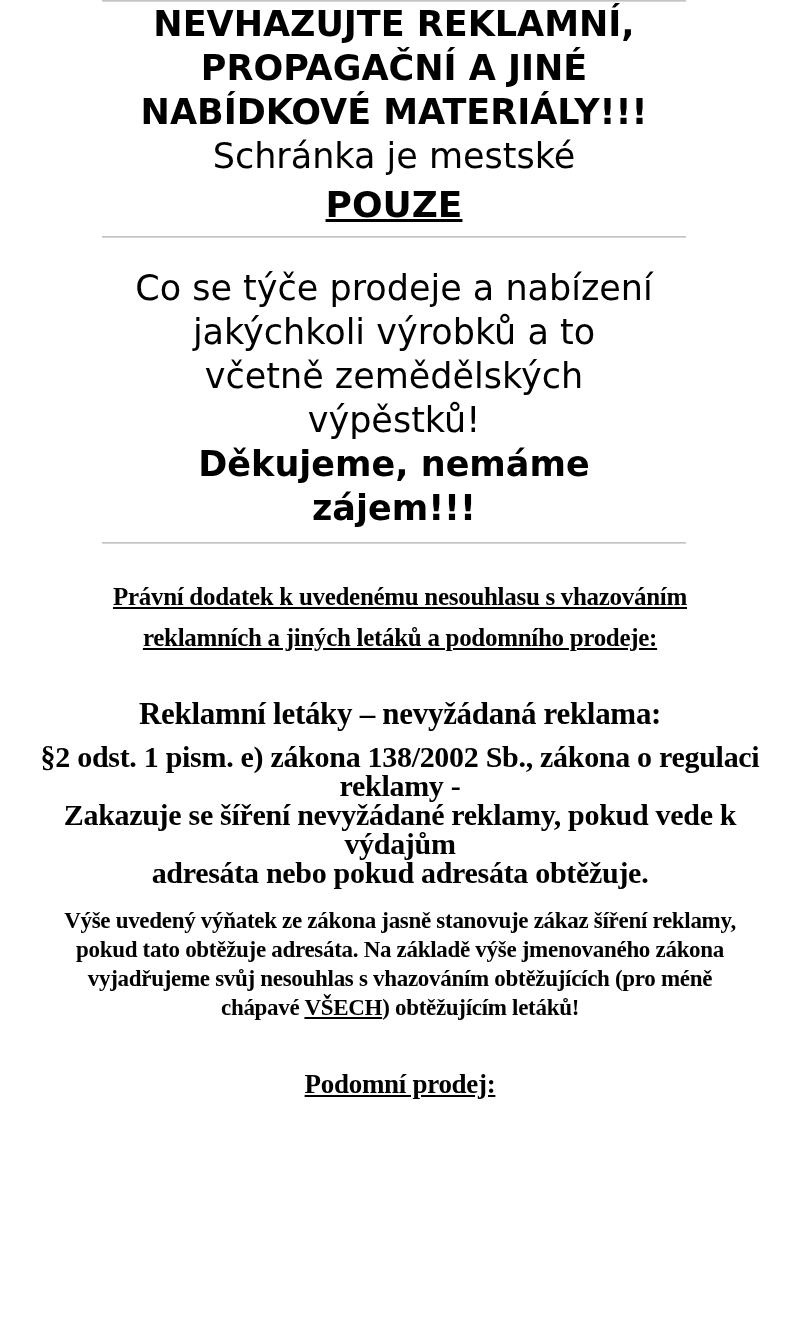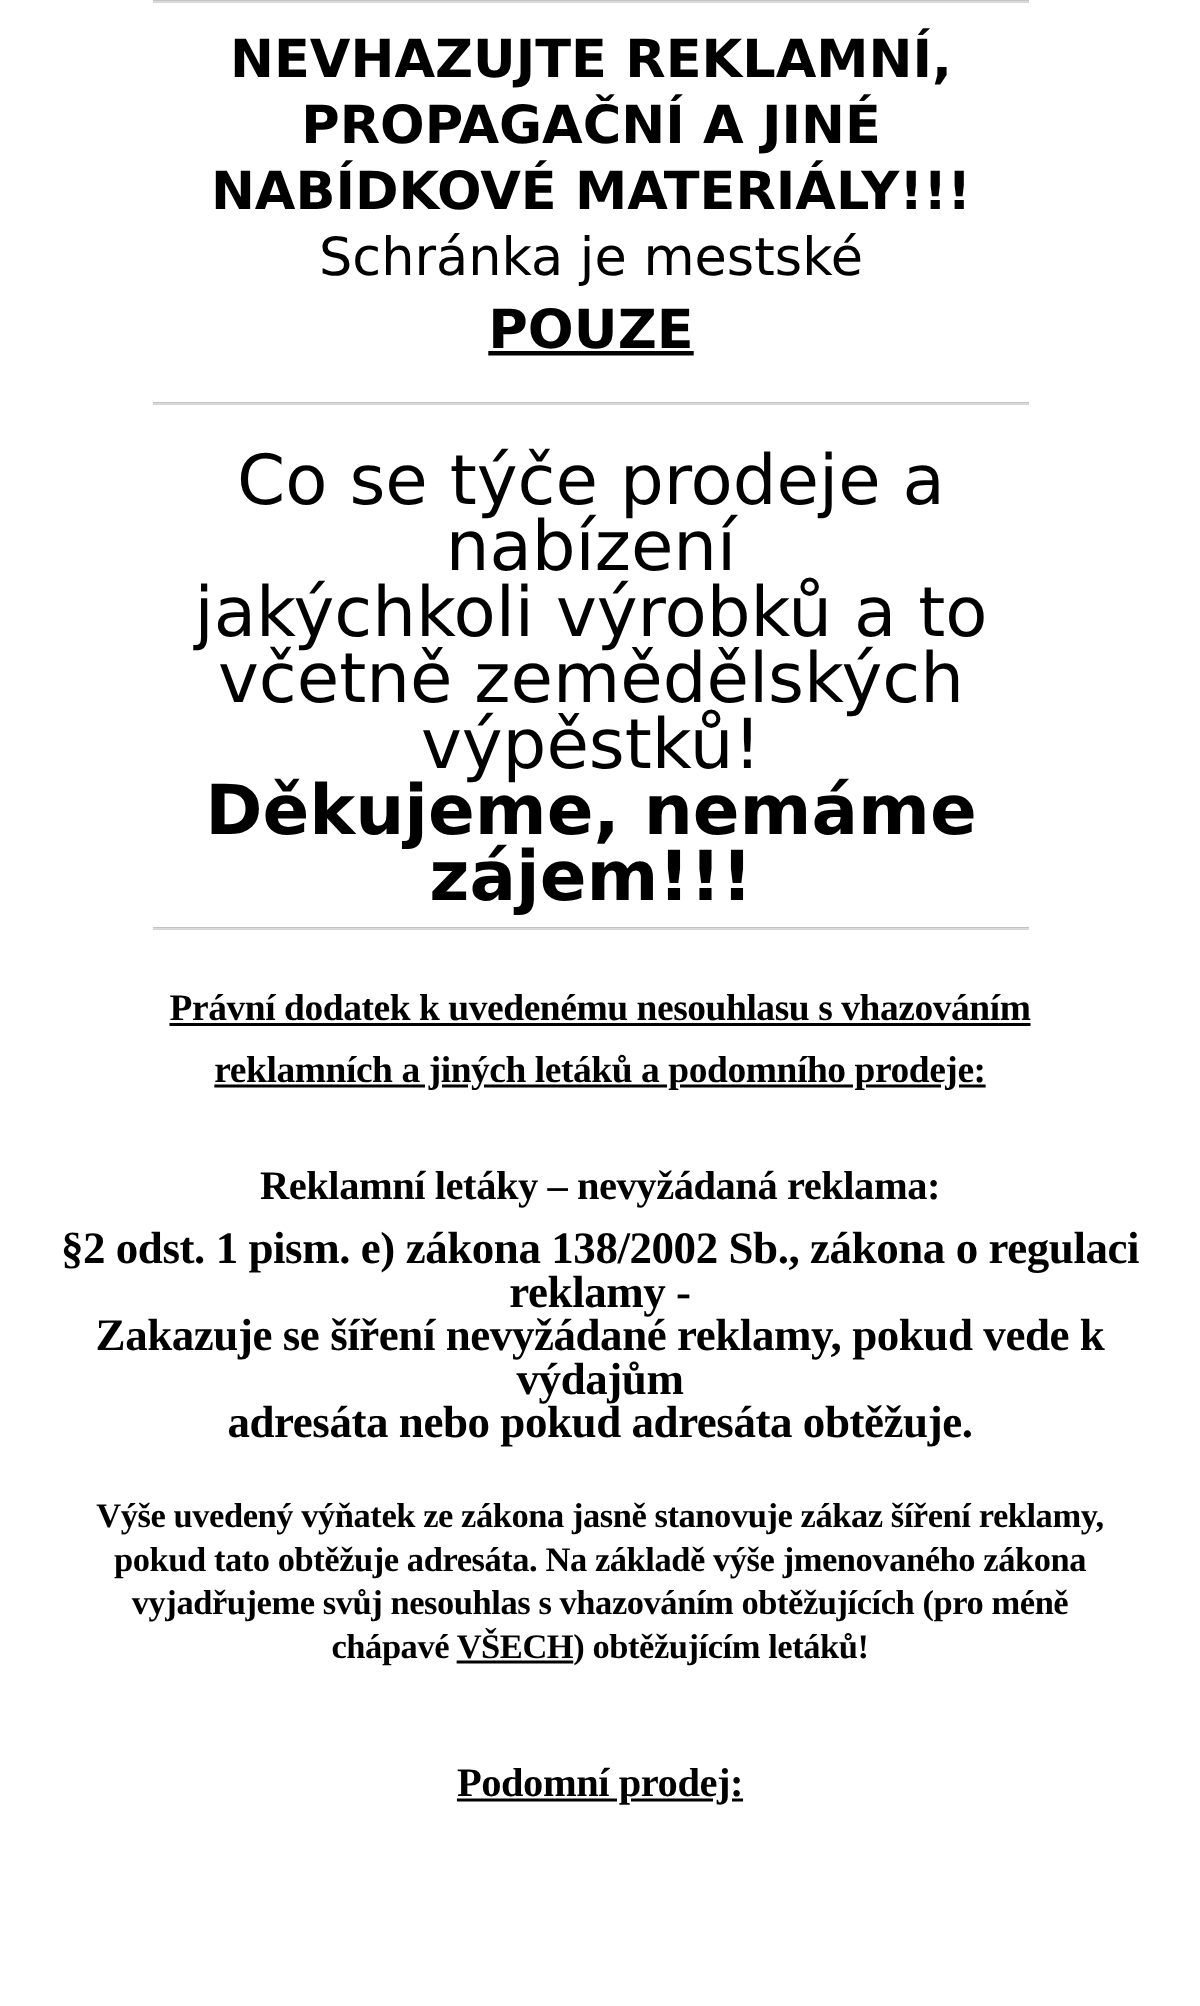--- a/index.html
+++ b/index.html
@@ -29,41 +29,41 @@
   .hr-mid    { margin-top: 6px; }
   .hr-bottom { margin-top: 12px; }
 
   
   .top-section {
     width: 584px;
     margin-left: 102px;
     text-align: center;
   }
   .notice-block {
-    margin: 16px;
+    margin: 0;
     font-size: 35px;
     line-height: 44px;
     font-weight: normal;
   }
   .notice-bold { font-weight: bold; }
   .pouze-line {
     display: block;
     padding: 2px 0 6px 0;
   }
   .pouze-word {
     font-size: 36px;
     line-height: 50px;
     font-weight: bold;
     text-decoration: underline;
   }
   .sales-block {
     margin: 0;
     padding-top: 28px;
     padding-bottom: 12px;
-    font-size: 46px;
+    font-size: 35px;
     line-height: 44px;
   }
 
   
   .legal-section {
     font-family: "Liberation Serif", "DejaVu Serif", serif;
     font-weight: bold;
     text-align: center;
     padding: 0 5px;
     letter-spacing: -0.3px;
@@ -71,38 +71,38 @@
   .legal-title {
     margin: 0;
     padding-top: 32px;
     font-size: 25px;
     line-height: 41px;
     text-decoration: underline;
   }
   .legal-subheading {
     margin: 0;
     padding-top: 40px;
-    font-size: 27px;
+    font-size: 31px;
     line-height: 32px;
   }
   .legal-subheading-2 {
     margin: 0;
     padding-top: 44px;
     font-size: 27px;
     line-height: 32px;
     text-decoration: underline;
   }
   .legal-paragraph {
     margin: 0;
     padding-top: 12px;
     font-size: 30px;
     line-height: 29px;
   }
   .legal-paragraph-2 {
-    margin: 16px;
+    margin: 2px;
     padding-top: 17px;
     font-size: 23px;
     line-height: 29px;
   }
   .underlined-word { text-decoration: underline; }
 </style>
 </head>
 <body>
 
 <div class="top-section">

